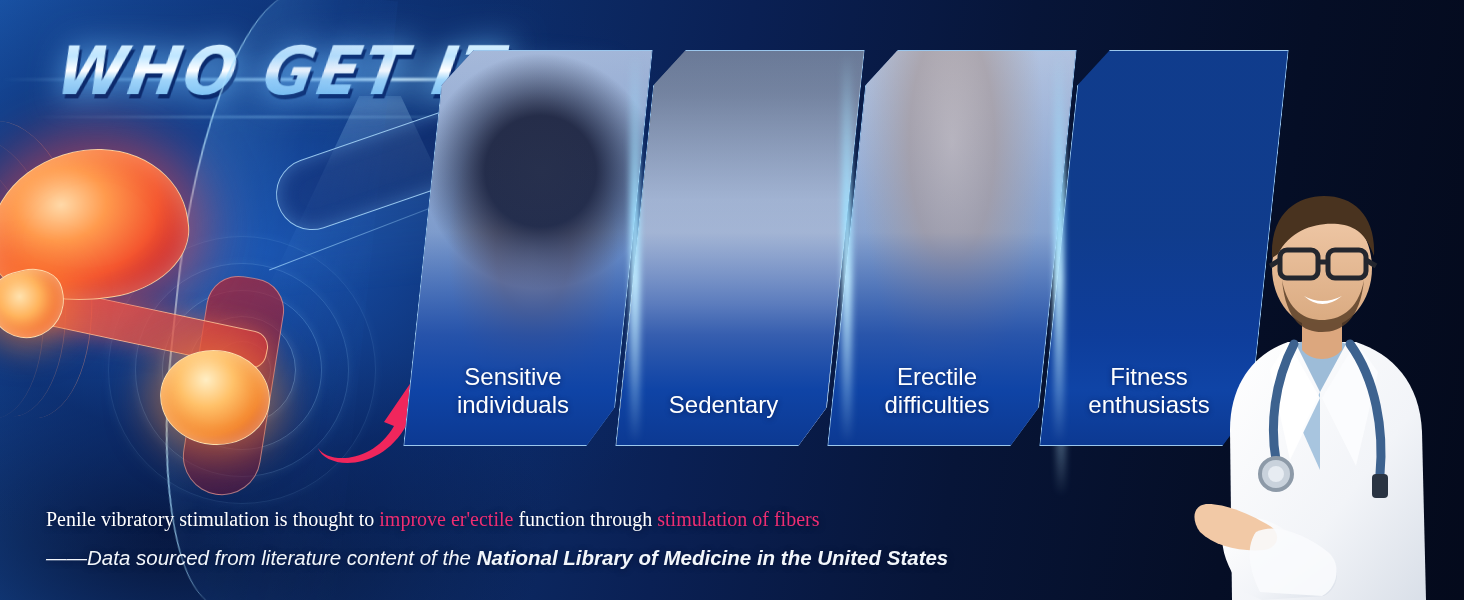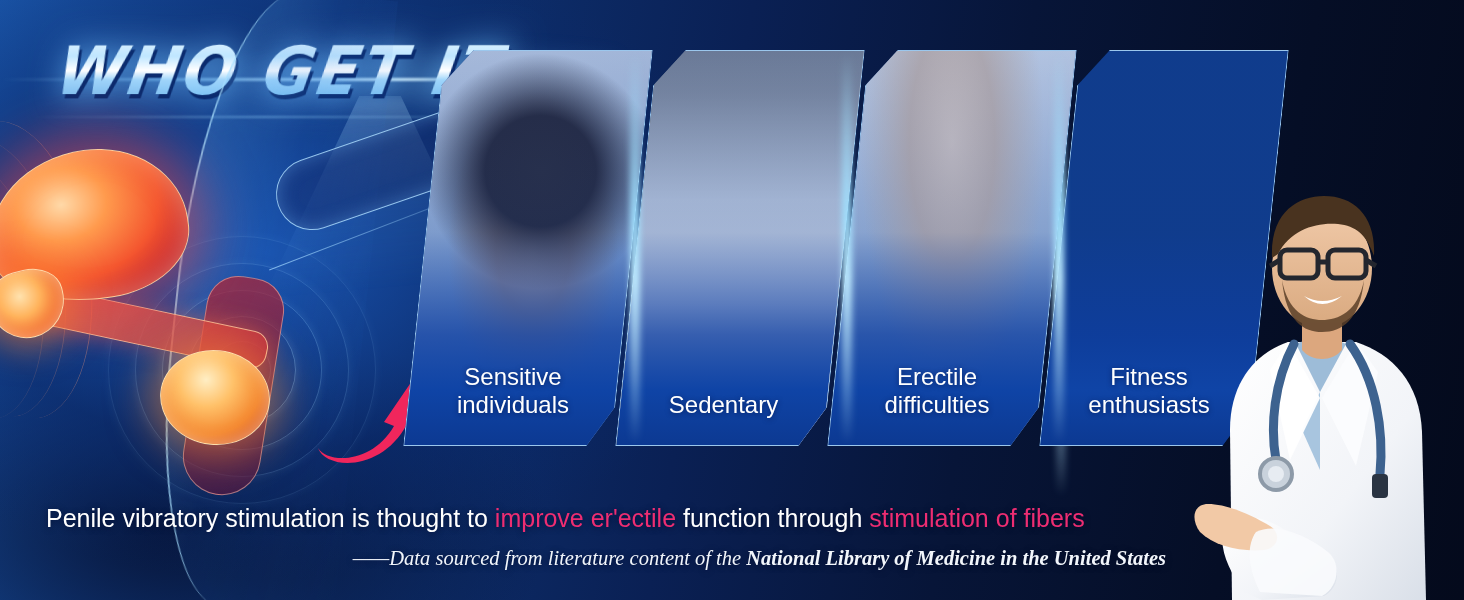--- a/index.html
+++ b/index.html
@@ -200,32 +200,31 @@
       radial-gradient(ellipse at 48% 42%, #6b5a52 0%, #4e4votes 0%, rgba(60,52,56,0) 60%),
       radial-gradient(ellipse at 50% 45%, #6d5b54 0%, #4a4048 38%, rgba(40,44,62,0) 70%),
       linear-gradient(175deg,#5c5150 0%,#493f46 32%,#33384e 62%,#1d2a4c 100%); }
 
   
   .doctor{ position:absolute; right:-6px; bottom:0; width:300px; height:470px; }
 
   
   .copy{ position:absolute; left:46px; bottom:30px; width:1120px; }
   .copy-main{
-    font-size:25px; line-height:1.28; color:#ffffff;
-    font-family:Liberation Sans, sans-serif;
+    font-size:20px; line-height:1.28; color:#ffffff;
+    font-family:Liberation Serif, serif;
     text-shadow:0 1px 6px rgba(0,10,40,.7);
     margin-top:26px;
   }
   .hl{ color:#ee2d72; }
   .copy-cite{
     margin-top:13px;
     font-size:20.5px; font-style:italic; color:#f2f6fb;
-    font-family:Liberation Serif, serif;
+    font-family:Liberation Sans, sans-serif;
     text-shadow:0 1px 6px rgba(0,10,40,.7);
-    text-align:right;
   }
   .copy-cite b{ font-weight:bold; }
 </style>
 </head>
 <body>
 
 <div class="banner">
 
   <div class="streak streak-glow"></div>
   <div class="streak streak-top"></div>

